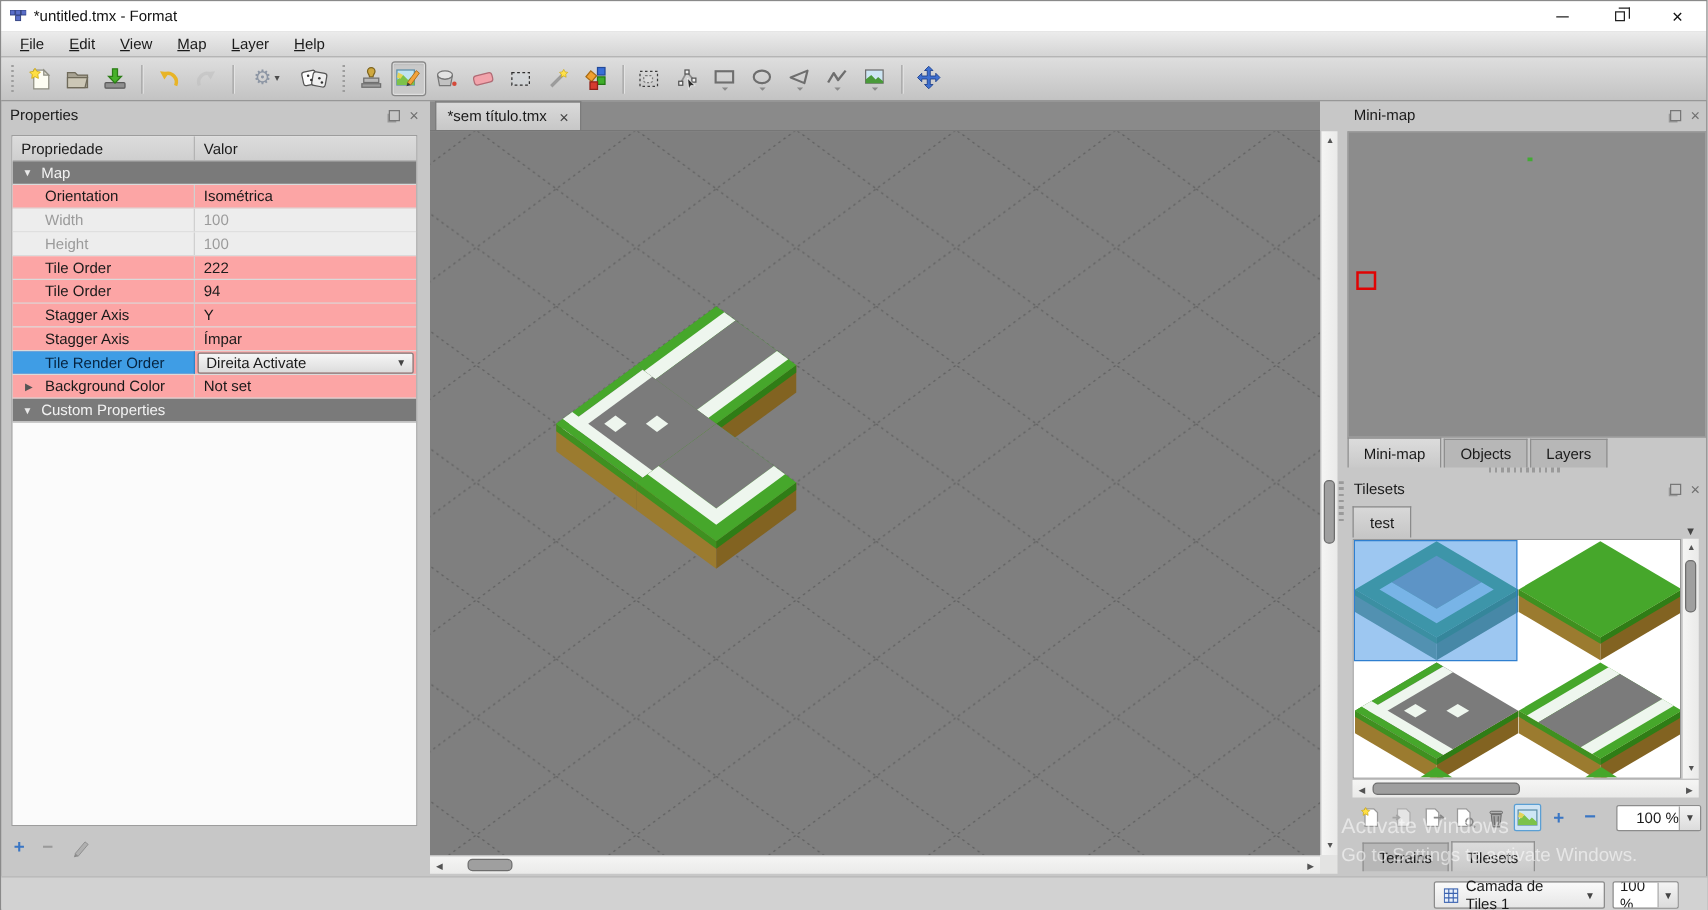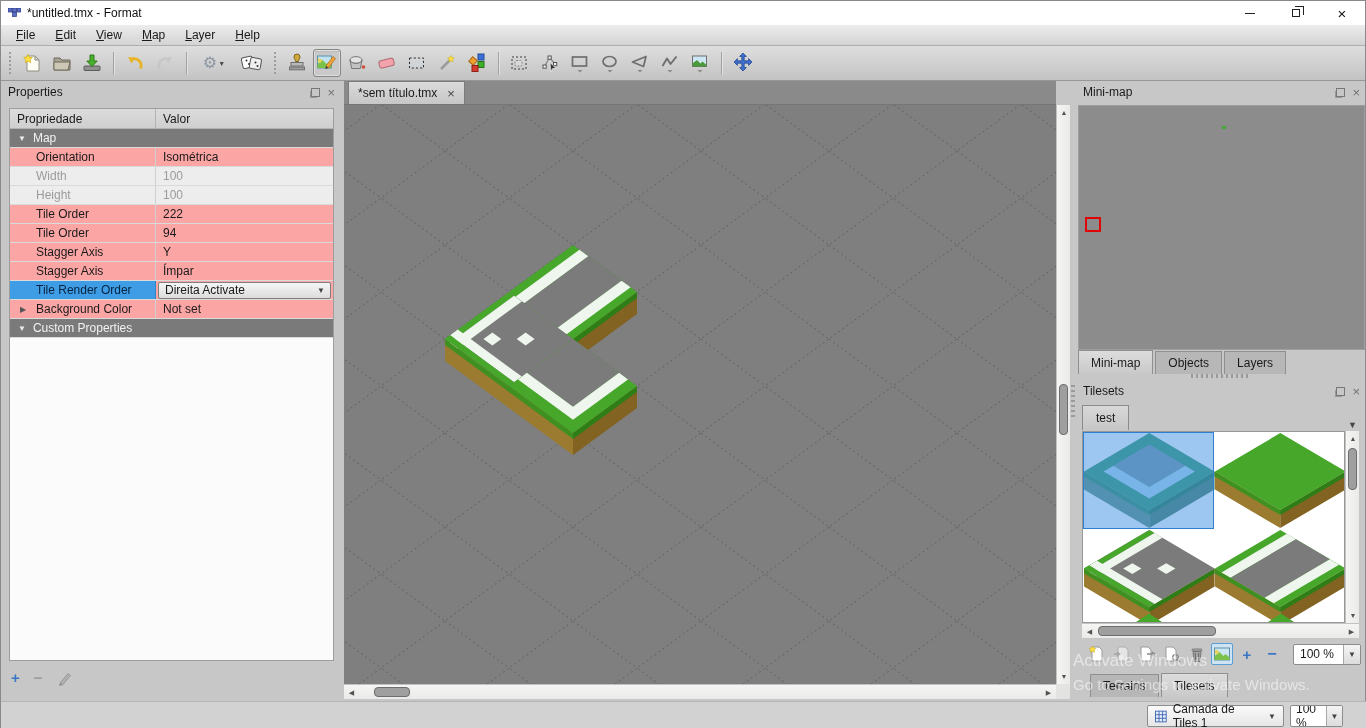--- a/index.html
+++ b/index.html
@@ -85,21 +85,21 @@
   
   #minimap-dock { position:absolute; left:1075px; top:80px; width:291px; height:293px; }
   .minimap-content { position:absolute; left:2px; top:24px; width:287px; height:245px; background:#8c8c8c; border:1px solid #9e9e9e; }
   .mm-speck { position:absolute; left:143px; top:20px; width:4px; height:3px; background:#43aa35; }
   .mm-viewport { position:absolute; left:6px; top:111px; width:16px; height:15px; border:2px solid #e00404; }
   #minimap-dock .tabs-row { position:absolute; left:2px; top:269px; }
 
   .dock-splitter { position:absolute; left:1190px; top:373px; width:60px; height:4px; background:repeating-linear-gradient(90deg,#9a9a9a 0 2px, transparent 2px 5px); }
   .side-splitter { position:absolute; left:1070px; top:384px; width:4px; height:34px; background:repeating-linear-gradient(#9a9a9a 0 2px, transparent 2px 5px); }
 
-  #tilesets-dock { position:absolute; left:1075px; top:379px; width:291px; height:319px; }
+  #tilesets-dock { position:absolute; left:1075px; top:379px; width:291px; height:319px;text-align:right; }
   .ts-tabrow { position:absolute; left:6px; top:24px; width:279px; height:26px; display:flex; align-items:flex-end; }
   .ts-tab { padding:5px 13px; background:linear-gradient(#d8d8d8,#c6c6c6); border:1px solid #8b8b8b; border-bottom:none; }
   .ts-tab-dd { margin-left:auto; padding-right:4px; font-size:9px; color:#444; }
   .ts-view { position:absolute; left:6px; top:51px; width:263px; height:192px; background:#ffffff; border:1px solid #989898; }
   #tilesets-dock .vscroll { left:269px; top:51px; height:192px; }
   #tilesets-dock .hscroll { left:6px; top:243px; width:277px; }
   .ts-toolbar { position:absolute; left:10px; top:261px; width:275px; height:26px; display:flex; align-items:center; gap:3px; }
   .ts-btn { width:22px; height:22px; display:flex; align-items:center; justify-content:center; border:1px solid transparent; border-radius:2px; }
   .ts-btn.sel { border-color:#5a9fd4; background:#cfe3f3; }
   .ts-plus { color:#3a76c4; font-weight:bold; font-size:15px; }

